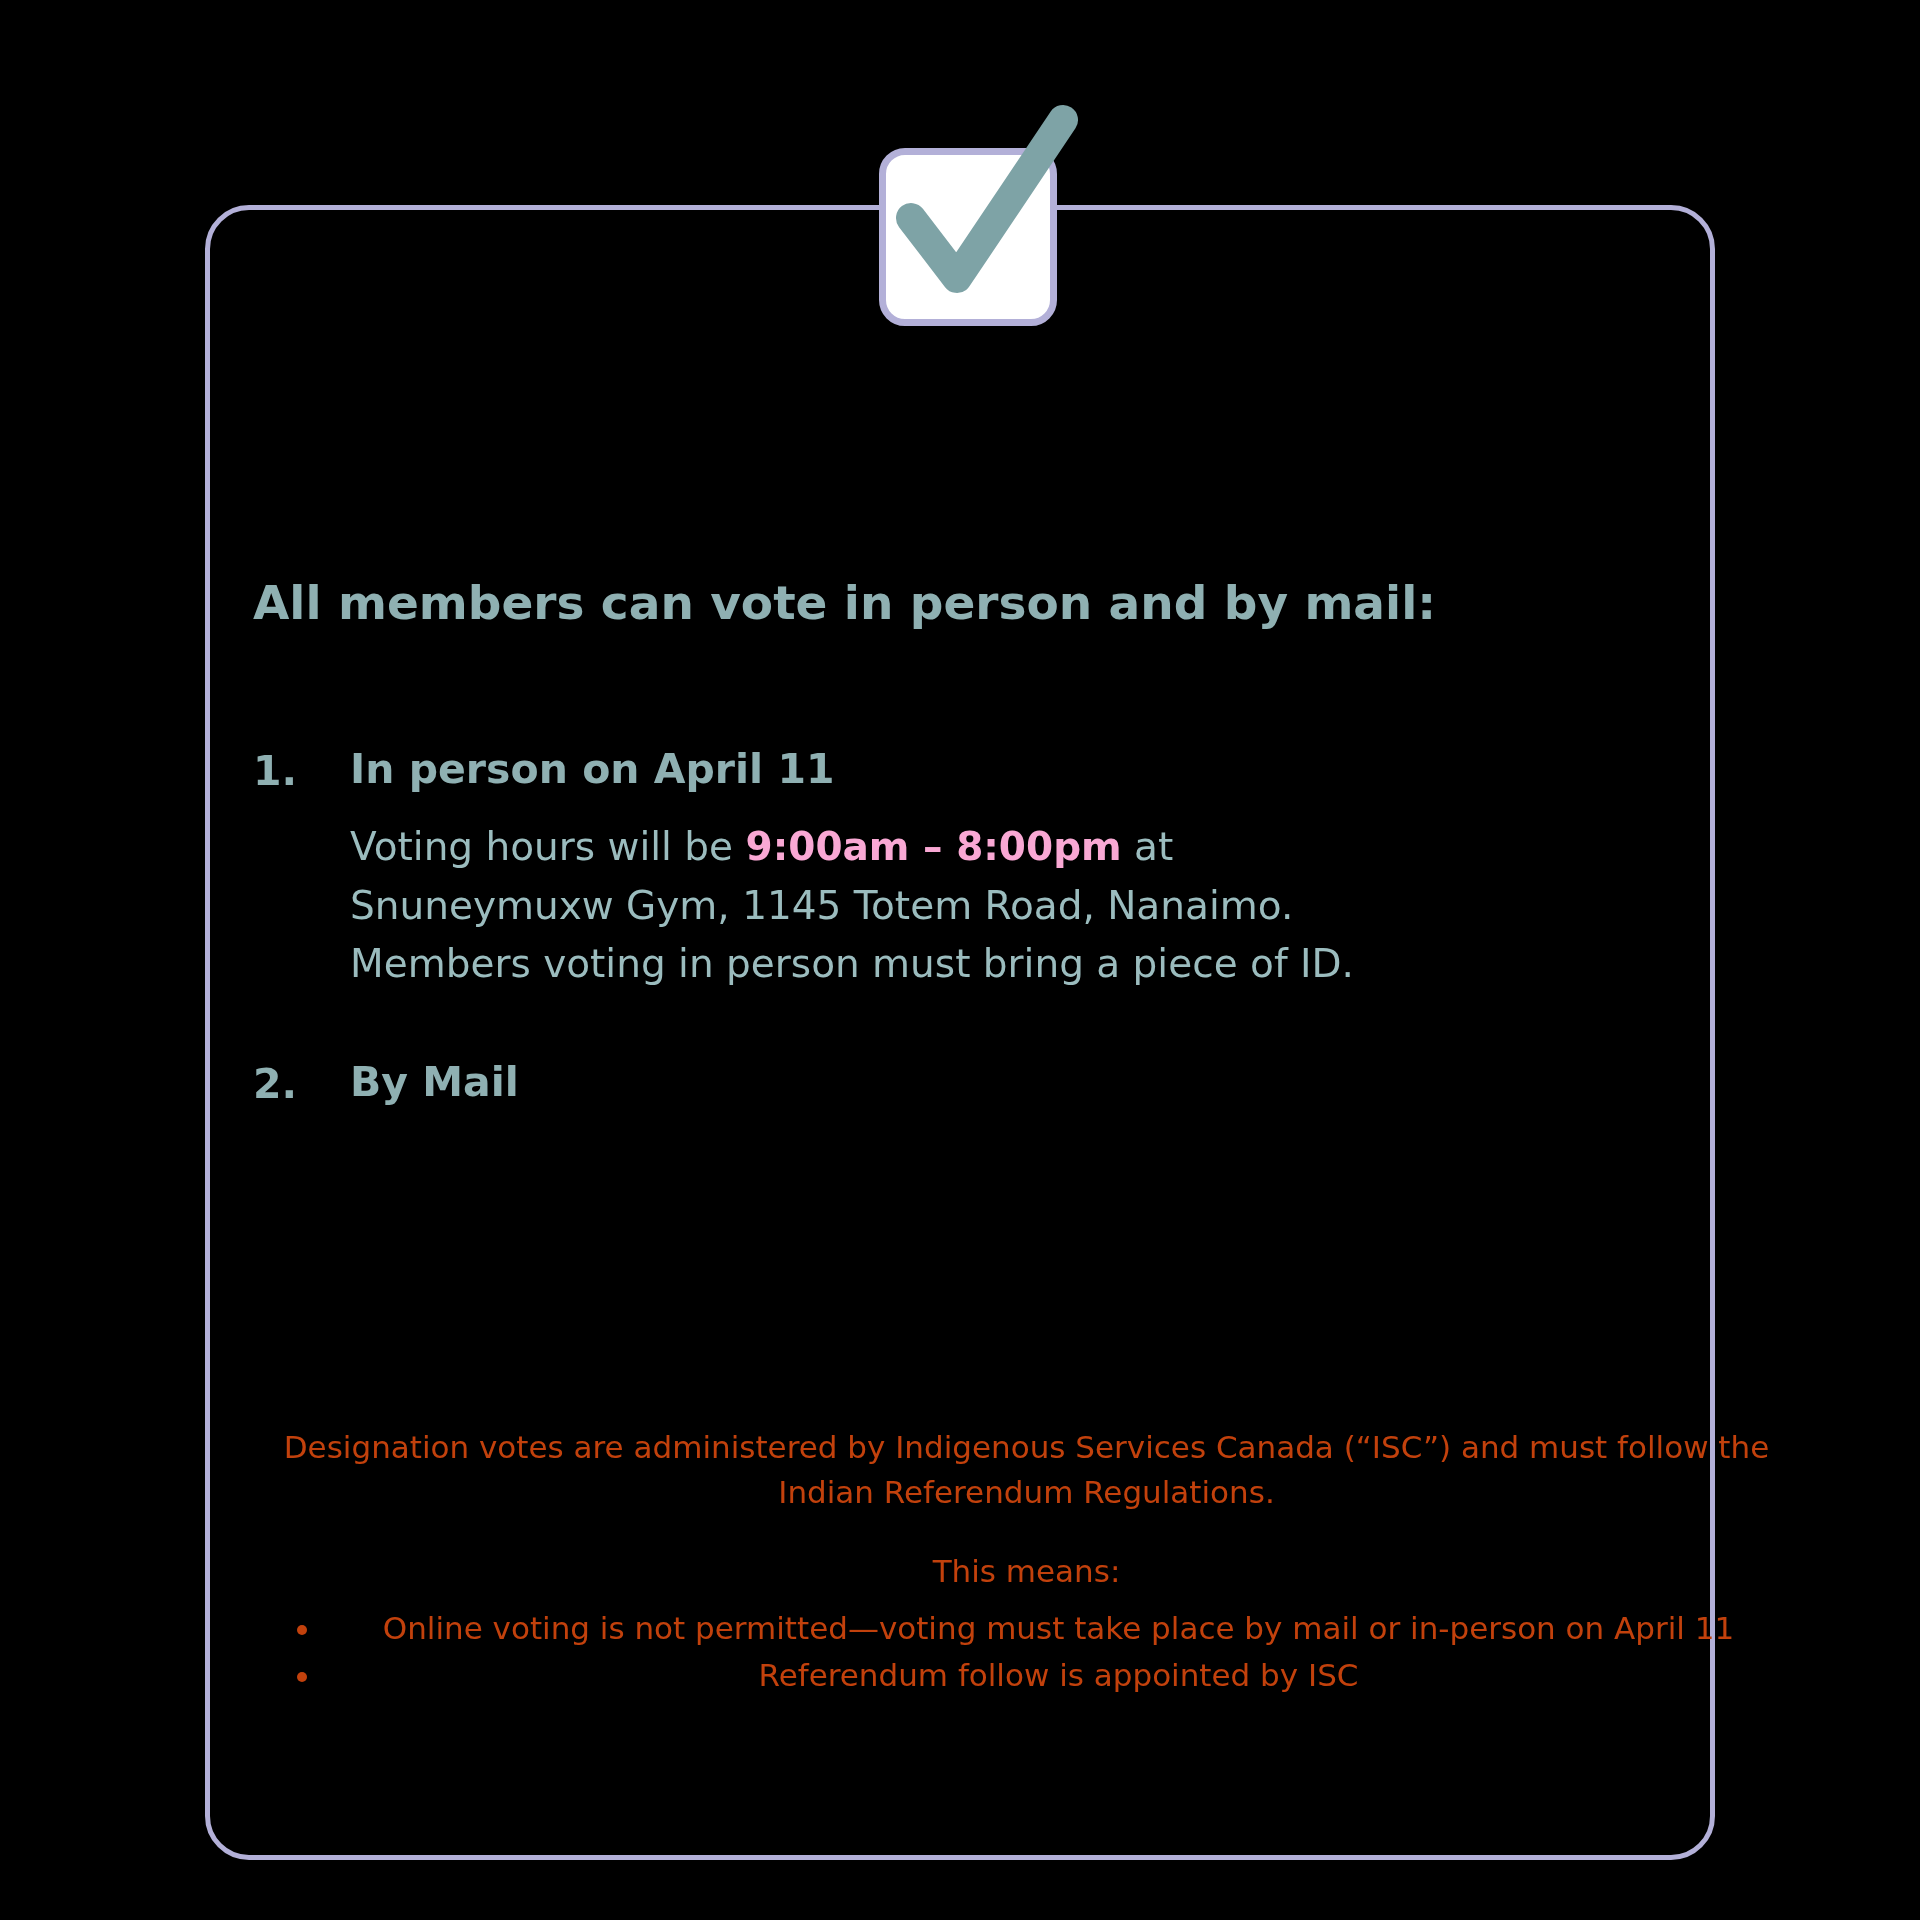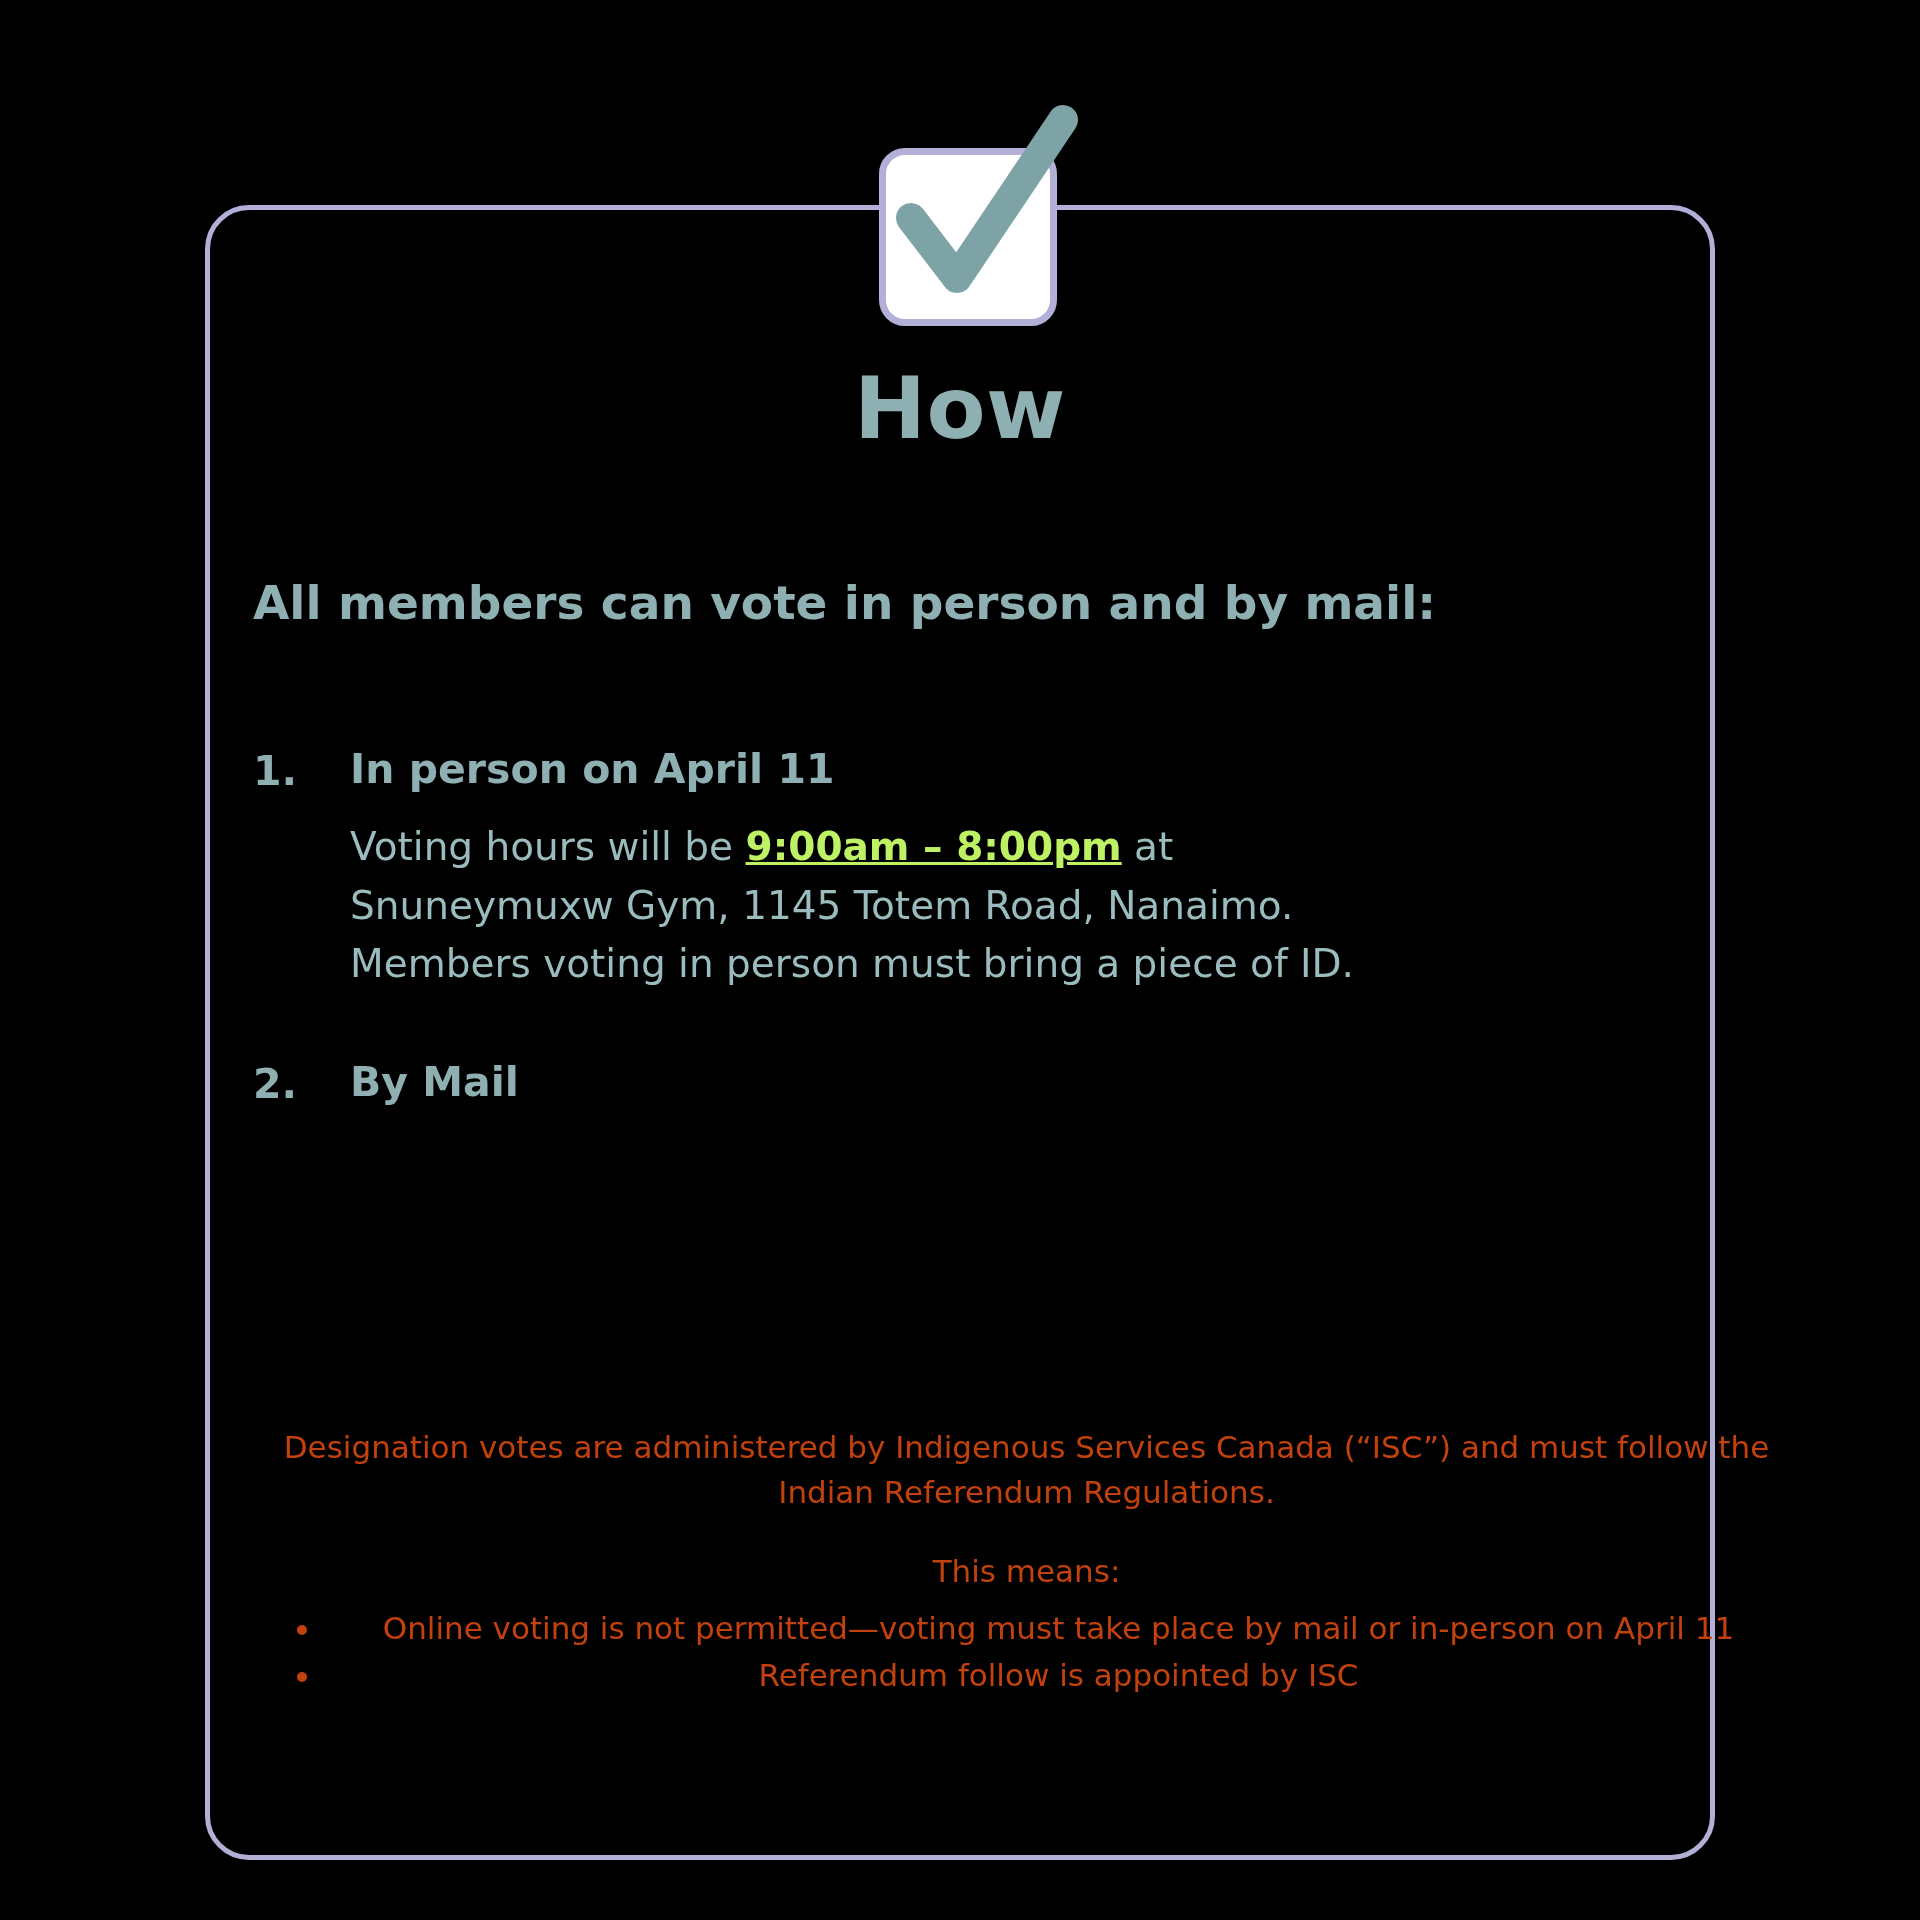--- a/index.html
+++ b/index.html
@@ -115,22 +115,21 @@
     margin-left: 97px;
     margin-top: 26px;
     font-size: 39px;
     font-weight: 400;
     color: #9bbcbe;
     line-height: 1.5;
     white-space: pre-line;
   }
   .item-body b {
     font-weight: bold;
-    color: #bef264;
-    text-decoration: underline;
+    color: #f9a8d4;
   }
 
   .fineprint {
     position: absolute;
     left: 253px;
     right: 120px;
     top: 1425px;
     font-size: 31px;
     color: #c2410c;
     line-height: 1.45;
@@ -155,21 +154,20 @@
 
   <div class="card"></div>
 
   <div class="badge">
     <div class="badge-box"></div>
     <svg viewBox="0 0 262 262">
       <path d="M58 136 L104 196 L210 38" fill="none" stroke="#7ea3a6" stroke-width="30" stroke-linecap="round" stroke-linejoin="round"></path>
     </svg>
   </div>
 
-  <div class="title">How</div>
 
   <div class="lede">All members can vote in person and by mail:</div>
 
   <div class="list">
 
     <div class="item">
       <div class="item-num">1.</div>
       <div class="item-head">In person on April 11</div>
       <div class="item-body"><span>Voting hours will be </span><b>9:00am – 8:00pm</b><span> at
 Snuneymuxw Gym, 1145 Totem Road, Nanaimo.

